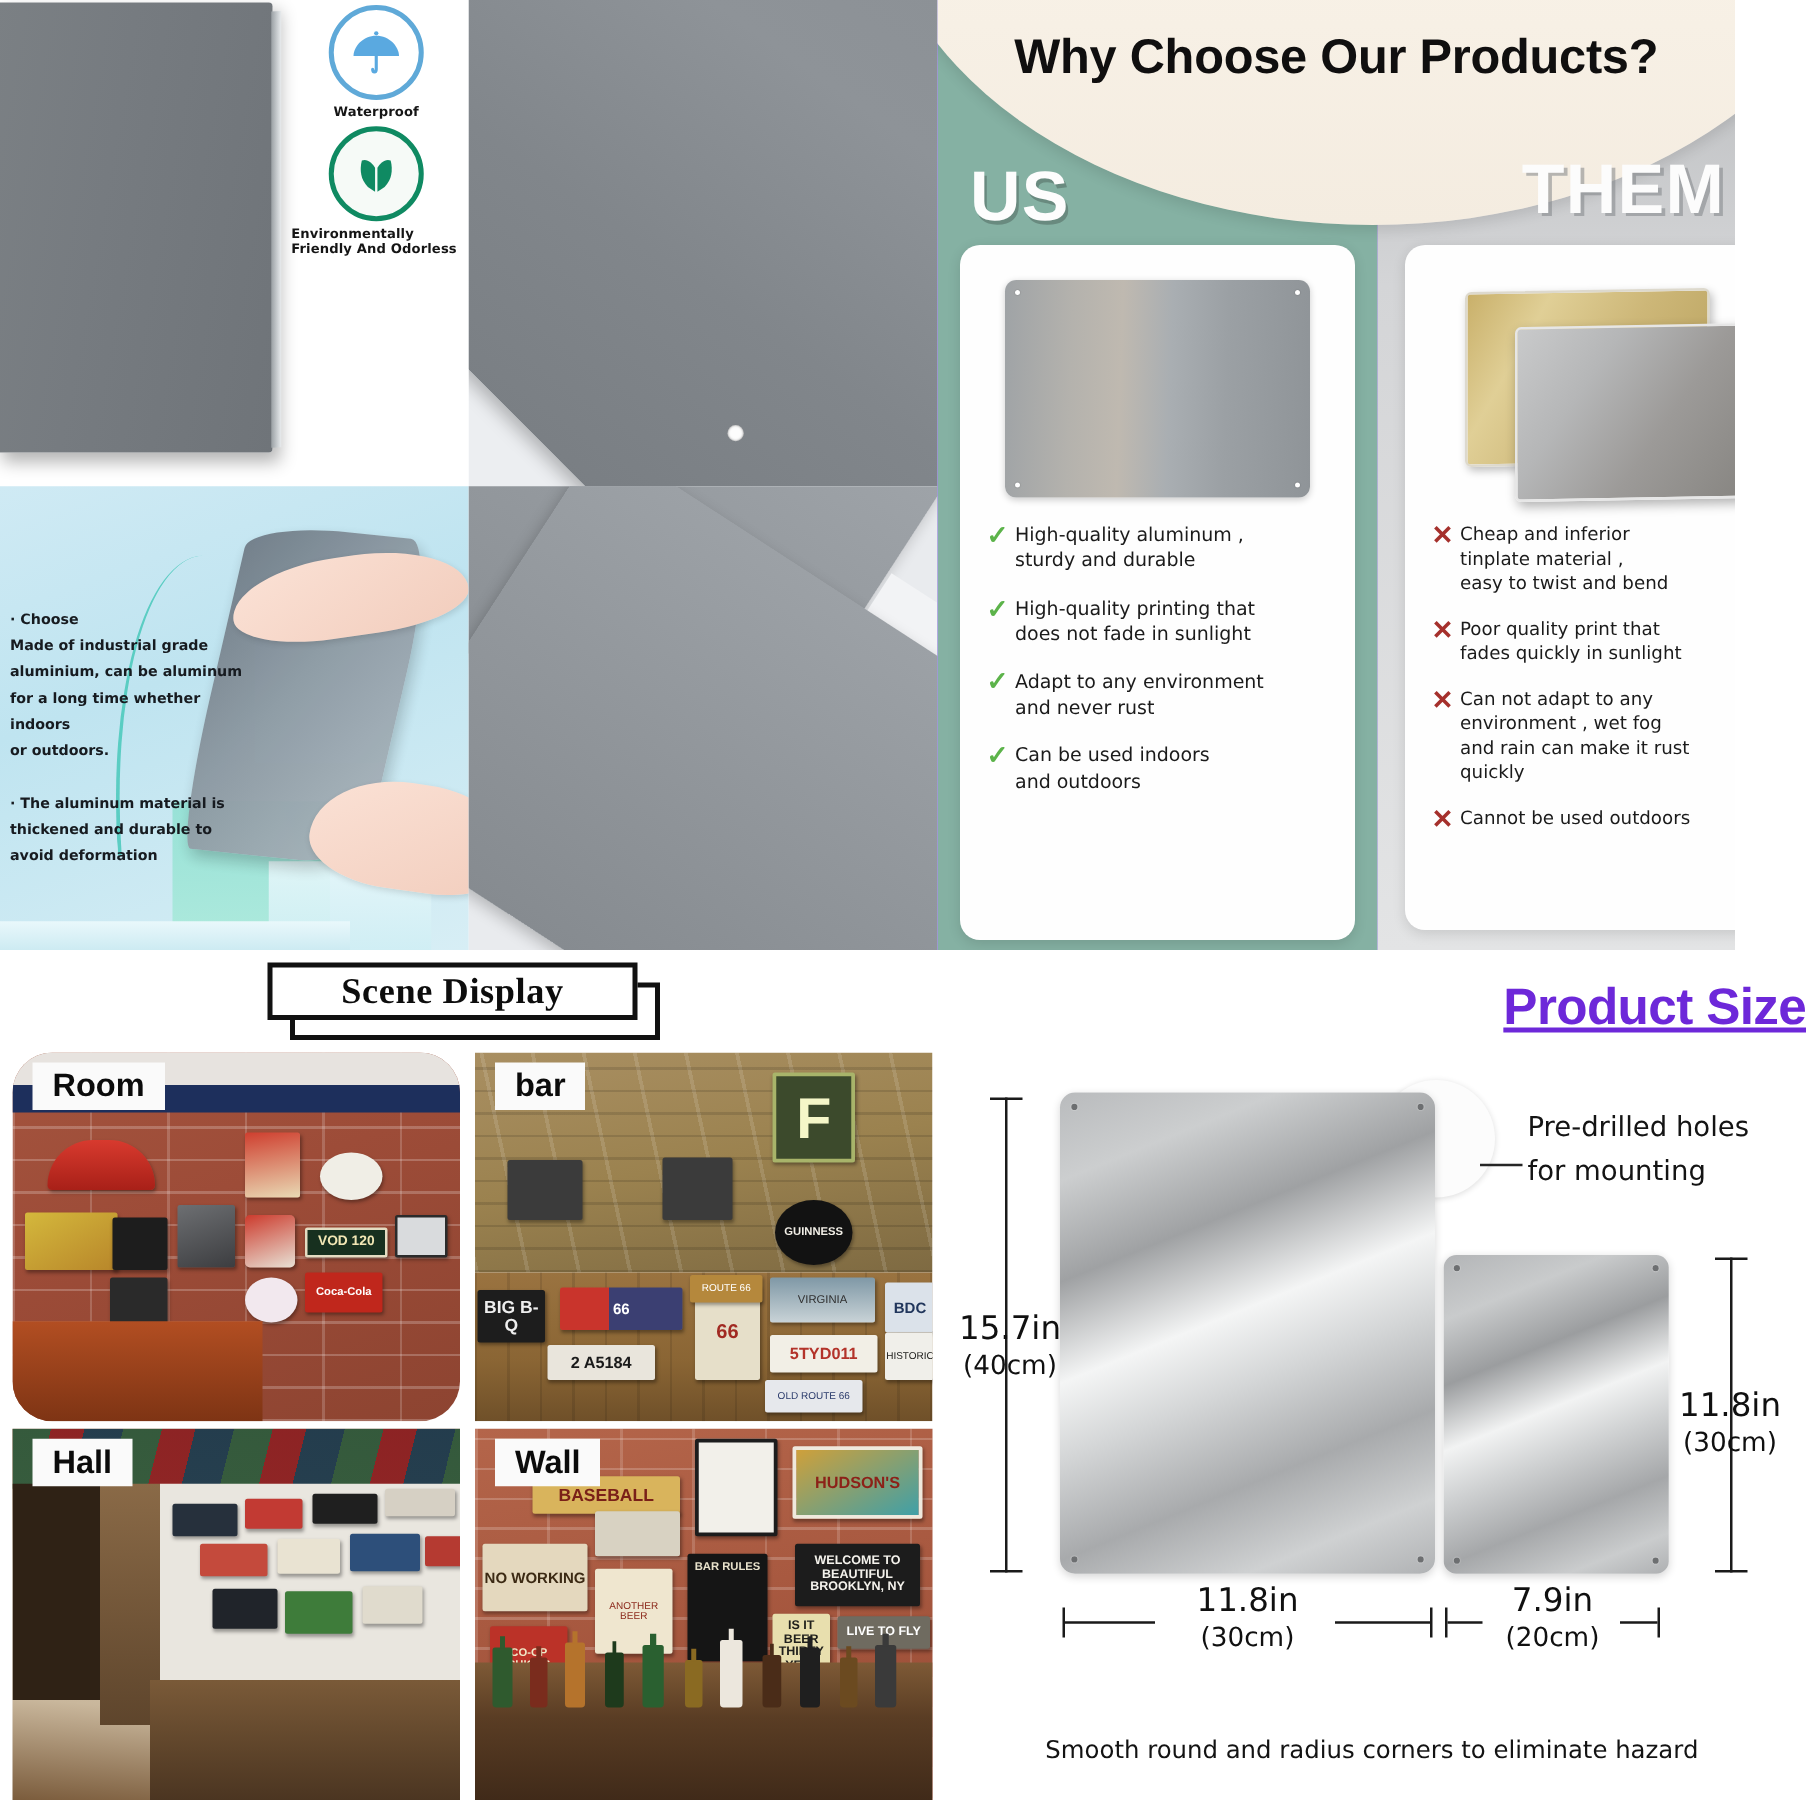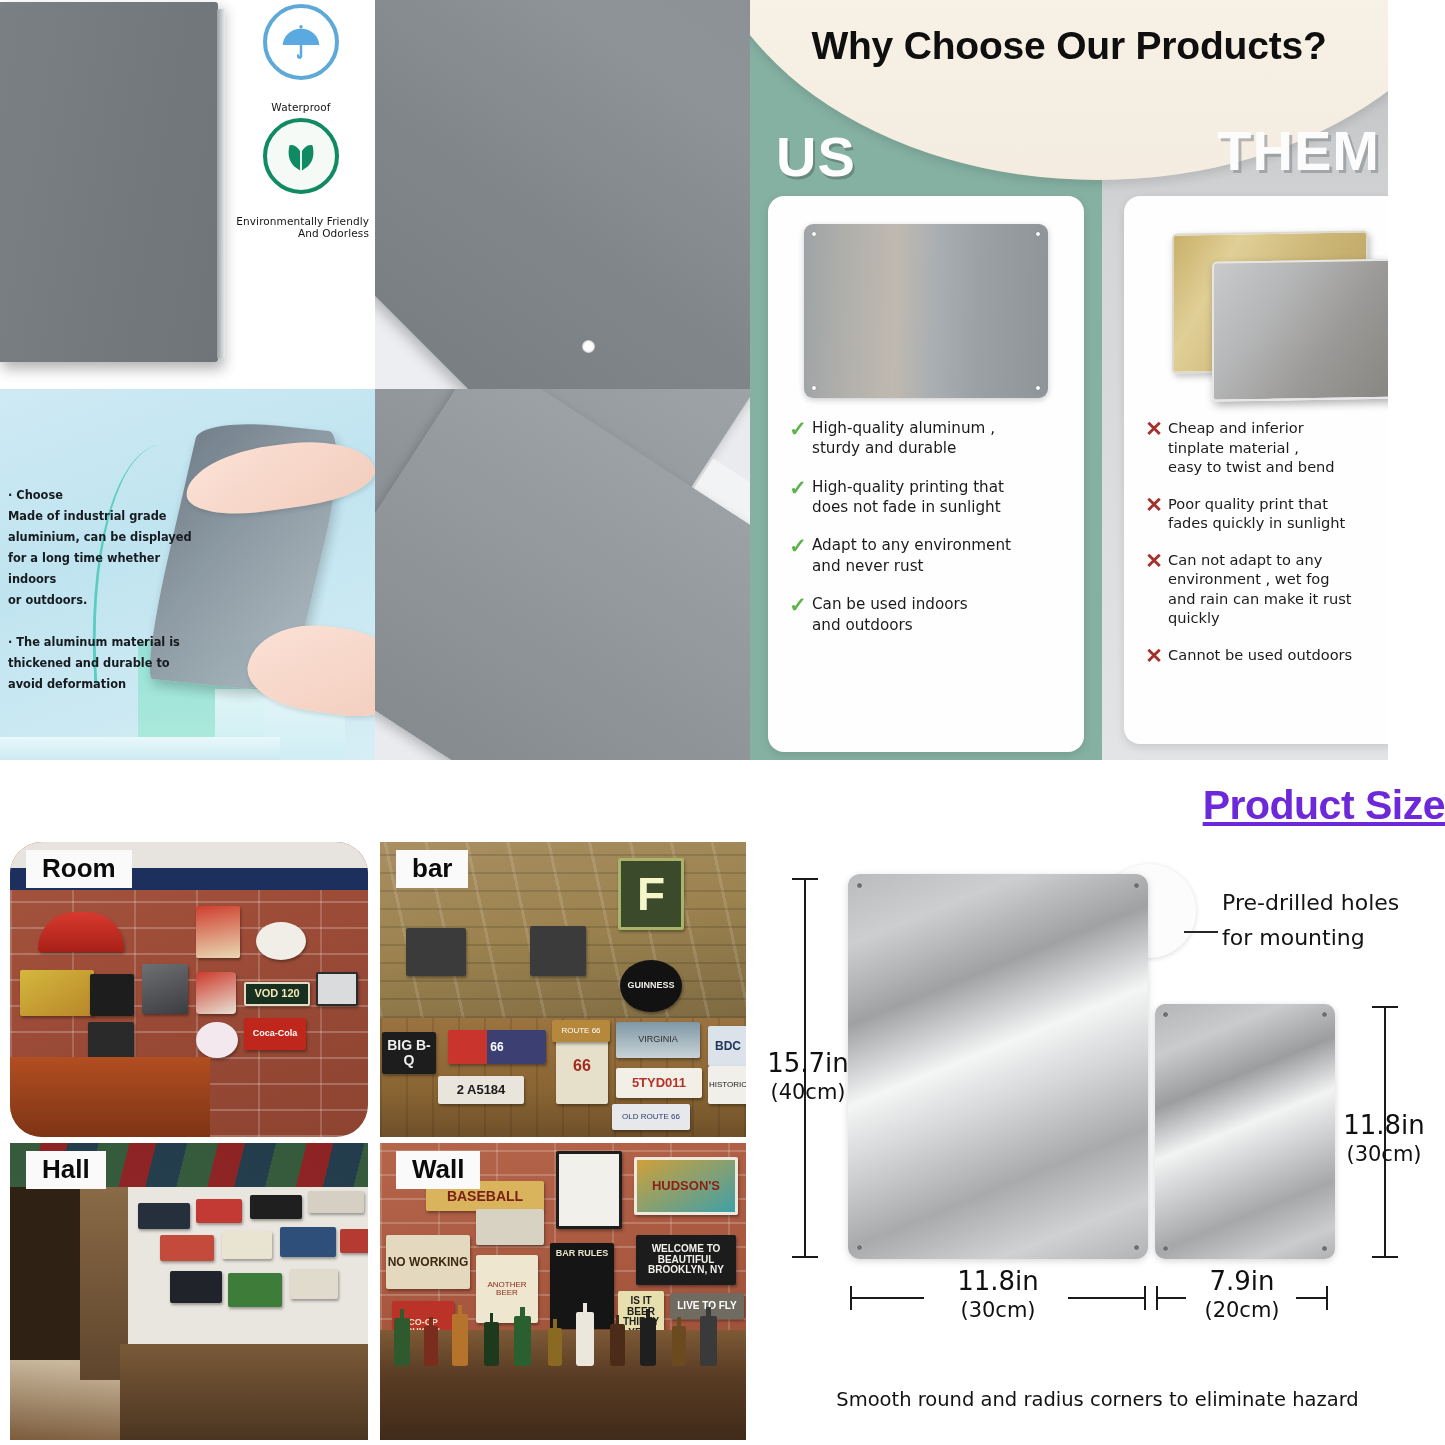--- a/index.html
+++ b/index.html
@@ -37,22 +37,22 @@
   .feat-ring {
     width:76px; height:76px; border-radius:50%;
     display:flex; align-items:center; justify-content:center;
     border:4px solid #5fa9d8;
     background:#fff;
   }
   .feat-ring.red { border-color:#9c1f1f; background:#fcf7f2; }
   .feat-ring.green { border-color:#0f8a62; background:#f6faf7; }
   .feat-cap {
     font-family:"DejaVu Sans", sans-serif;
-    font-size:10.5px; color:#151515; text-align:right; line-height:1.12;
-    margin-top:22px; letter-spacing:.1px;
+    font-size:10.5px; color:#151515; text-align:left; line-height:1.12;
+    margin-top:5px; letter-spacing:.1px;font-weight:bold;
   }
 
   
   .panel-corner {
     position:absolute; left:375px; top:0; width:375px; height:389px;
     background:#eceef1; overflow:hidden;
   }
   .corner-sheet {
     position:absolute; left:-42%; top:-38%; width:185%; height:135%;
     background:linear-gradient(170deg,#8a8f94 0%,#8e9398 35%,#81868b 65%,#787d82 100%);
@@ -383,21 +383,21 @@
     <div class="bend-step1"></div>
     <div class="bend-step2"></div>
     <div class="bend-base"></div>
     <div class="bend-arc"></div>
     <div class="bend-sheet"></div>
     <div class="hand top"></div>
     <div class="hand bot"></div>
     <div class="bend-text">
       <p>· Choose</p>
       <p>Made of industrial grade</p>
-      <p>aluminium, can be displayed</p>
+      <p>aluminium, can be aluminum</p>
       <p> for a long time whether indoors</p>
       <p> or outdoors.</p>
       <div class="gap"></div>
       <p>· The aluminum material is</p>
       <p>thickened and durable to</p>
       <p>avoid deformation</p>
     </div>
   </div>
 
   <div class="panel-diag">
@@ -471,20 +471,26 @@
 quickly</div>
         </div>
         <div class="bullet">
           <div class="mark cross">✕</div>
           <div class="txt">Cannot be used outdoors</div>
         </div>
       </div>
     </div>
   </div>
 
+  <div class="scene-head">
+    <div class="scene-badge-shadow"></div>
+    <div class="scene-badge">
+      <span>Scene Display</span>
+    </div>
+  </div>
 
   <div class="scene-grid">
 
     <div class="scene-cell c1 bg-brick">
       <div class="ceil-white"></div>
       <div class="ceil-navy"></div>
       <div class="scene-tag">Room</div>
       <div class="sign" style="left:28px;top:70px;width:86px;height:40px;background:linear-gradient(180deg,#d83a2e,#a82018);border-radius:40px 40px 4px 4px;"></div>
       <div class="sign" style="left:10px;top:128px;width:74px;height:46px;background:linear-gradient(150deg,#d4b83c,#b8862a);"></div>
       <div class="sign" style="left:80px;top:132px;width:44px;height:42px;background:#1d1d1d;"></div>

